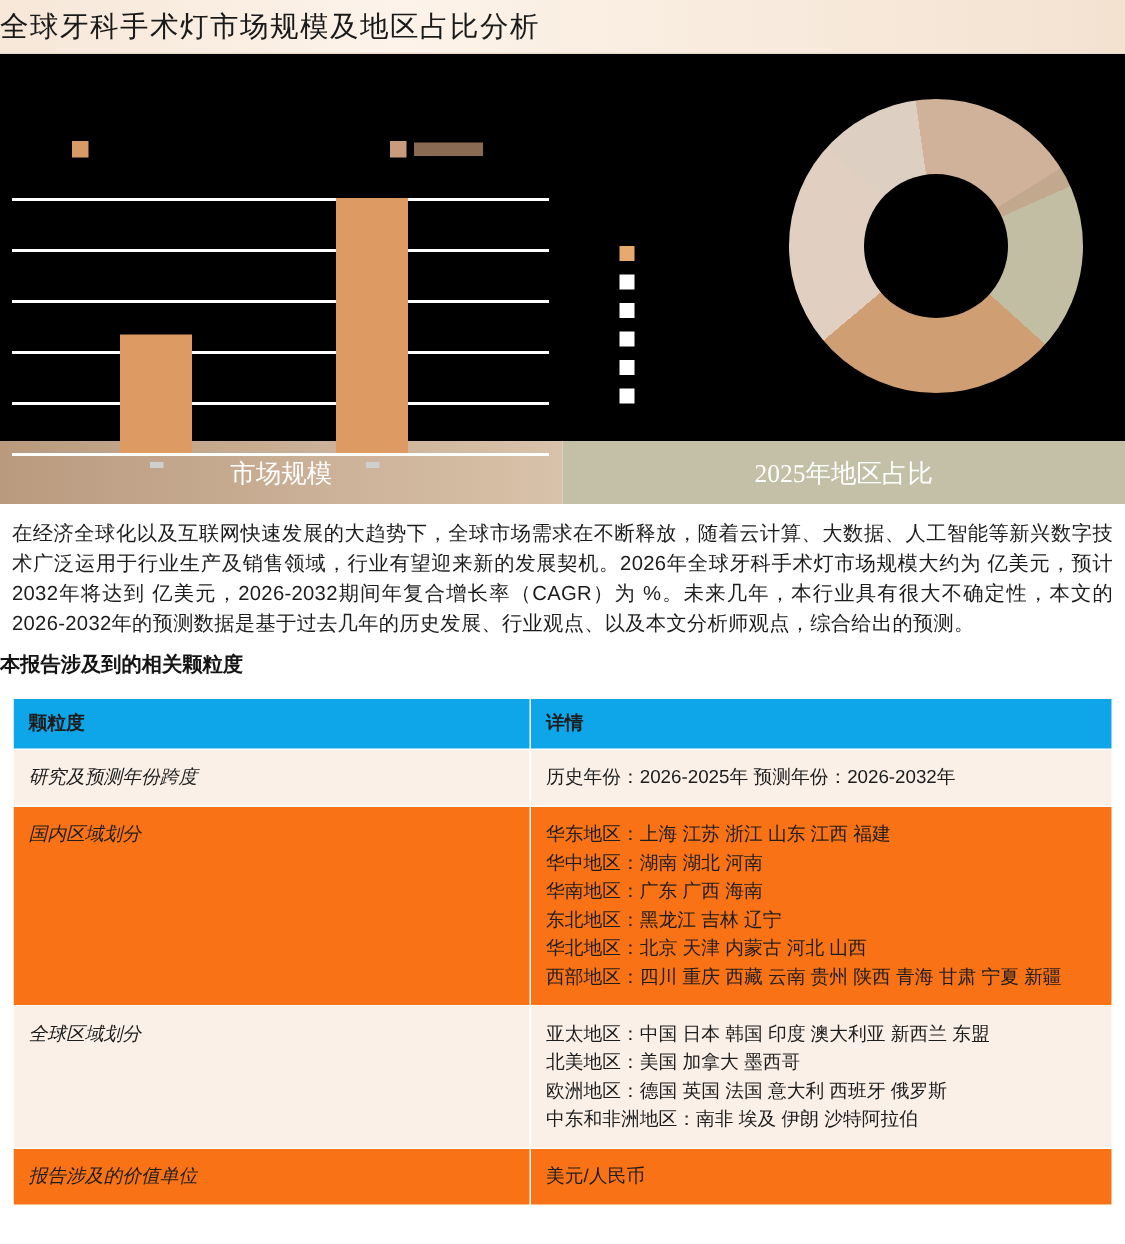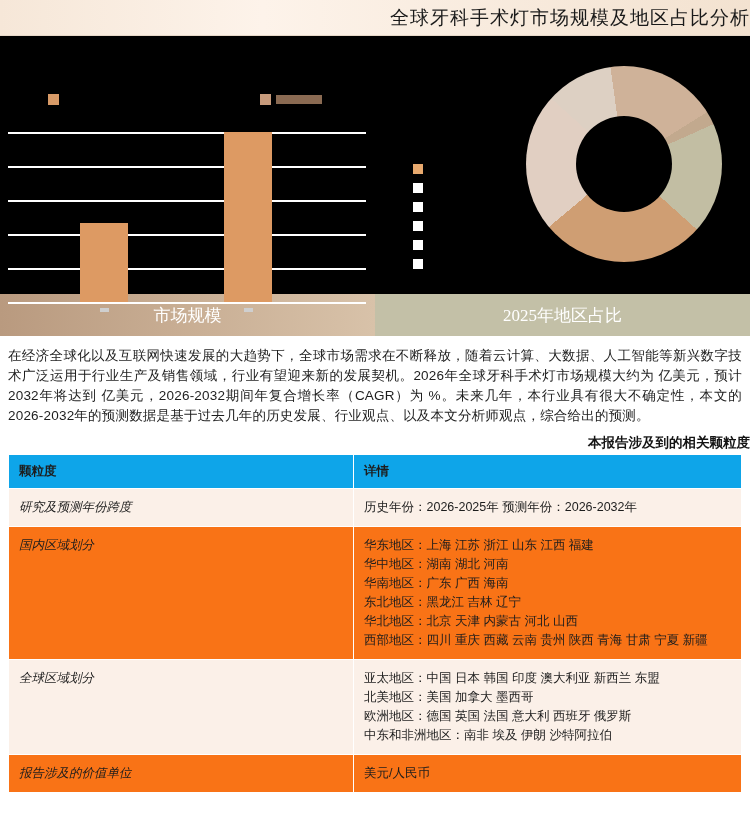--- a/index.html
+++ b/index.html
@@ -13,21 +13,21 @@
     position: relative;
     width: 750px; height: 829px;
     overflow: hidden;
     background: #fff;
   }
 
   
   .title-banner {
     height: 36px;
     background: linear-gradient(to right, #f6e7d8 0%, #fdf3ea 35%, #f3e2d0 100%);
-    display: flex; align-items: center; justify-content: flex-end;
+    display: flex; align-items: center; justify-content: flex-start;
     border-bottom: 1px solid #e7d8c8;
   }
   .title-banner .title-text {
     font-size: 19px;
     color: #1a1a1a;
     letter-spacing: 1px;
     font-weight: 400;
   }
 
   
@@ -171,25 +171,25 @@
   .para {
     padding: 10px 8px 4px 8px;
     font-size: 13.5px;
     line-height: 20px;
     color: #1d1d1d;
     text-align: justify;
     letter-spacing: 0.2px;
   }
 
   .section-title {
-    text-align: right;
+    text-align: left;
     font-size: 13.5px;
     font-weight: bold;
     color: #141414;
-    padding: 4px 0 2px 0;
+    padding: 4px 0 13px 0;
     font-family: Liberation Mono, monospace;
   }
 
   
   table.grain {
     width: 734px;
     margin: 0 8px;
     border-collapse: collapse;
     font-size: 12.5px;
     color: #1d1d1d;

